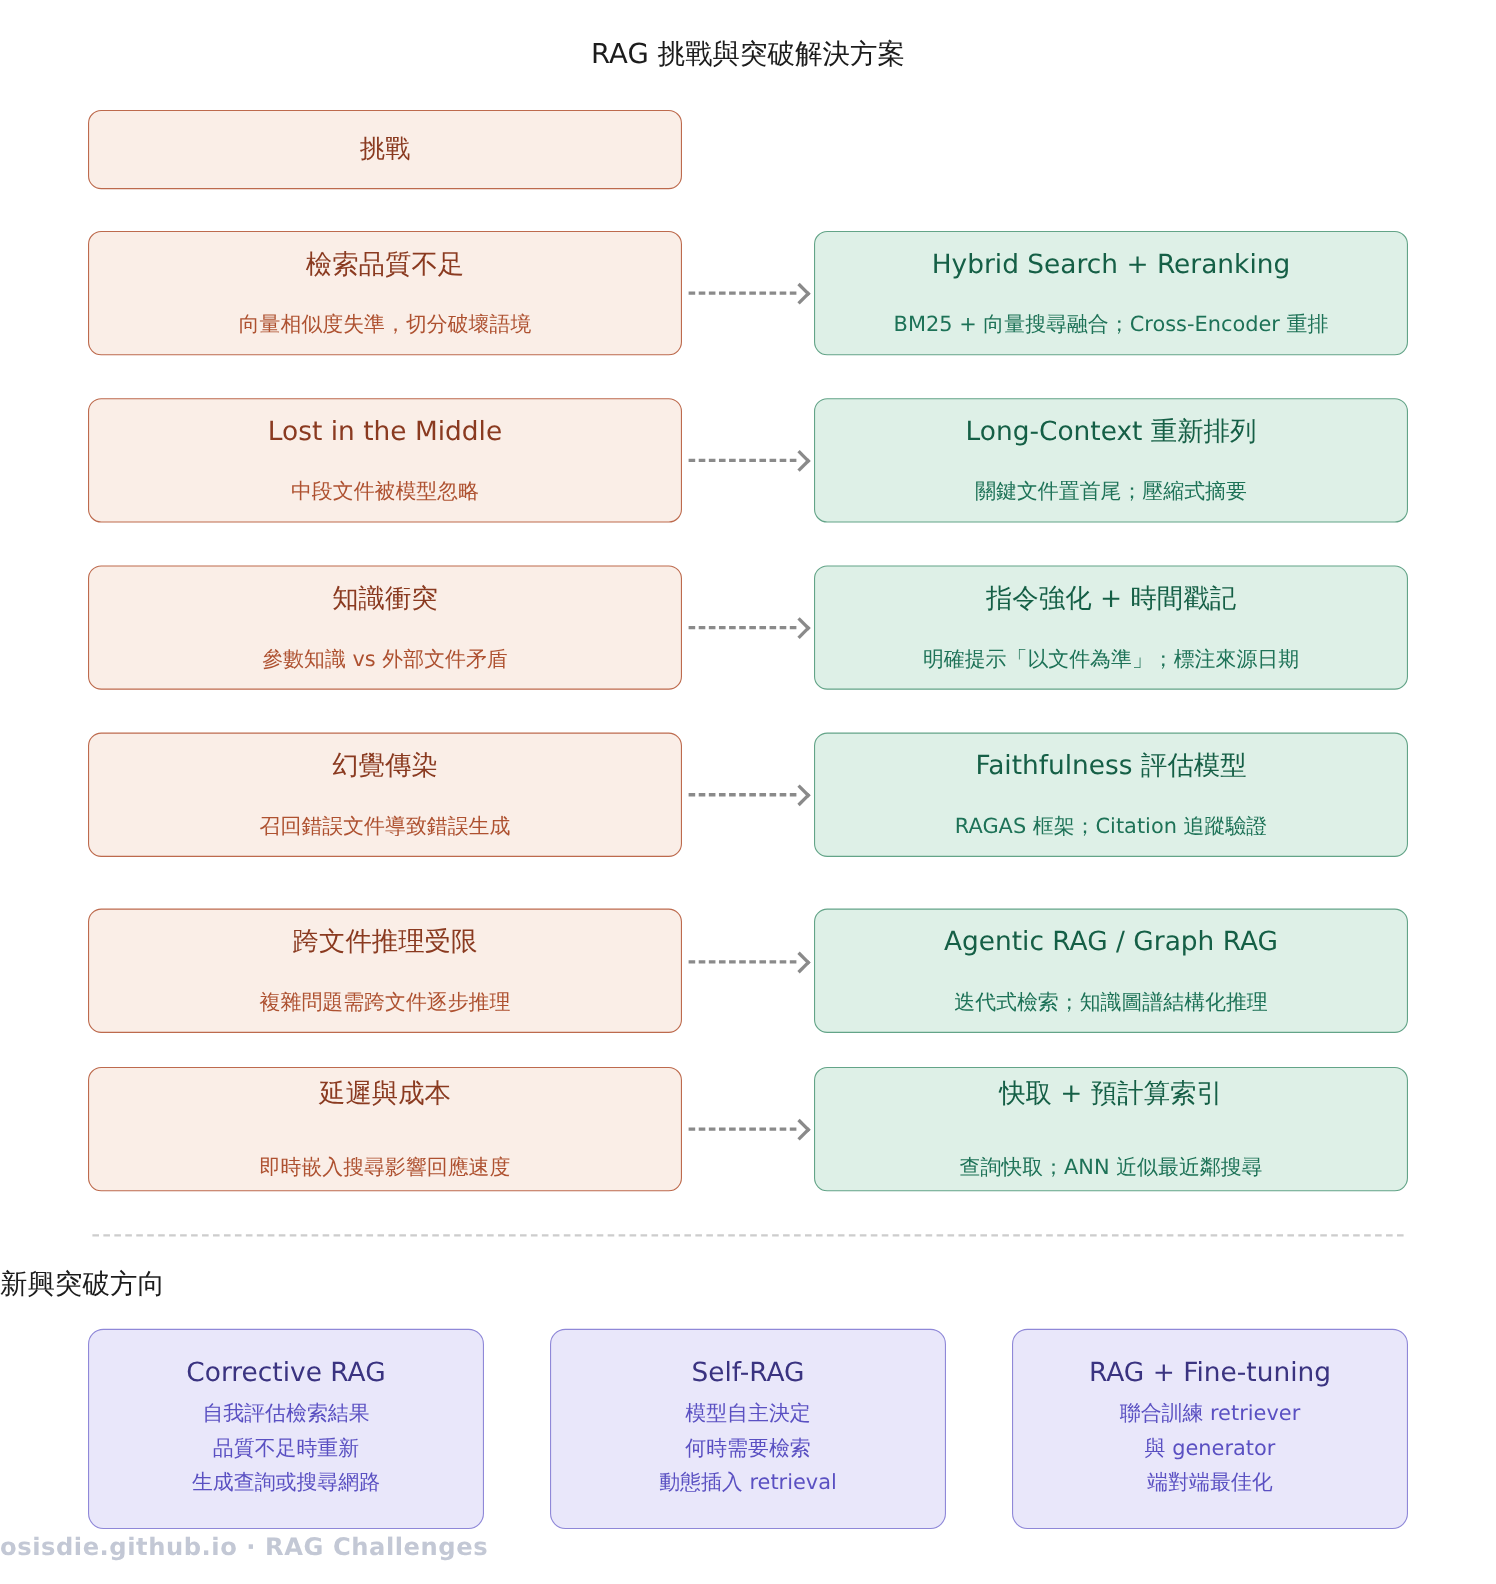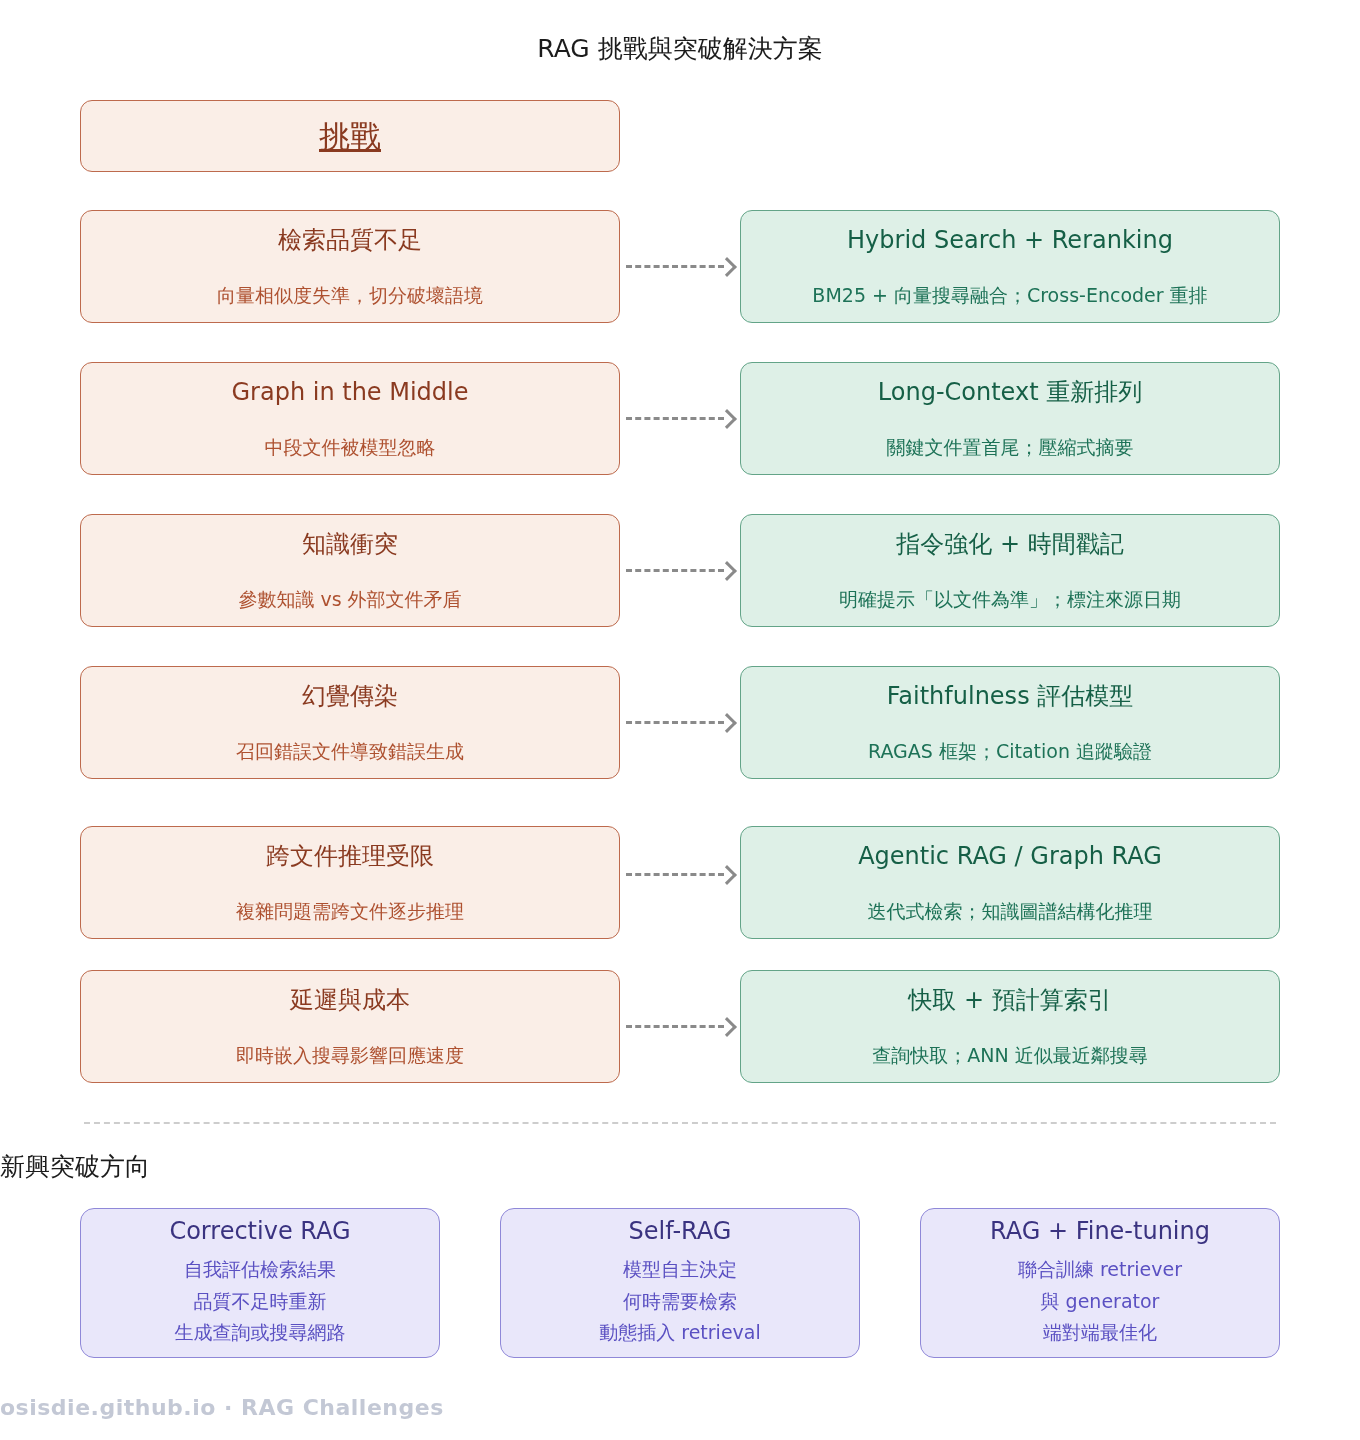--- a/index.html
+++ b/index.html
@@ -34,30 +34,30 @@
     background: #faeee7;
     border: 1.5px solid #bd6a4d;
   }
   .solution {
     background: #def0e7;
     border: 1.5px solid #63a488;
   }
   .col-left  { left: 80px;  width: 540px; }
   .col-right { left: 740px; width: 540px; }
   .header-box { top: 100px; height: 72px; }
-  .header-box .box-title { font-size: 31px; text-decoration: underline; }
+  .header-box .box-title { font-size: 23px; }
   .challenge .box-title { color: #8a3a20; }
   .challenge .box-sub   { color: #ae5130; }
   .solution .box-title { color: #155f46; }
   .solution .box-sub   { color: #1d7257; }
   .box-title { font-size: 24px; line-height: 1.25; }
   .box-sub   { font-size: 19px; line-height: 1.3; }
   .row-box { height: 113px; gap: 28px; }
   .r0 { top: 210px; } .r1 { top: 362px; } .r2 { top: 514px; }
-  .r3 { top: 666px; } .r4 { top: 826px; } .r5 { top: 970px; }
+  .r3 { top: 666px; } .r4 { top: 826px; } .r5 { top: 970px; justify-content: space-between; }
   .arrow {
     position: absolute;
     left: 626px;
     width: 98px;
     height: 0;
     border-top: 3px dashed #8a8a8a;
   }
   .a0 { top: 265px; } .a1 { top: 417px; } .a2 { top: 569px; }
   .a3 { top: 721px; } .a4 { top: 873px; } .a5 { top: 1025px; }
   .arrowhead {
@@ -77,21 +77,21 @@
   .section-title {
     position: absolute;
     top: 1150px; left: 0; right: 0;
     font-size: 25px;
     color: #1c1c1c;
   }
   .card {
     position: absolute;
     top: 1208px;
     width: 360px;
-    height: 150px;
+    height: 182px;
     box-sizing: border-box;
     background: #e9e7fa;
     border: 1.5px solid #8f88d8;
     border-radius: 14px;
     display: flex;
     flex-direction: column;
     justify-content: center;
     align-items: center;
     text-align: center;
     padding: 6px 16px;
@@ -134,21 +134,21 @@
   </div>
   <div class="arrow a0">
     <span class="arrowhead"></span>
   </div>
   <div class="box solution col-right row-box r0">
     <div class="box-title">Hybrid Search + Reranking</div>
     <div class="box-sub">BM25 + 向量搜尋融合；Cross-Encoder 重排</div>
   </div>
 
   <div class="box challenge col-left row-box r1">
-    <div class="box-title">Graph in the Middle</div>
+    <div class="box-title">Lost in the Middle</div>
     <div class="box-sub">中段文件被模型忽略</div>
   </div>
   <div class="arrow a1">
     <span class="arrowhead"></span>
   </div>
   <div class="box solution col-right row-box r1">
     <div class="box-title">Long-Context 重新排列</div>
     <div class="box-sub">關鍵文件置首尾；壓縮式摘要</div>
   </div>
 

